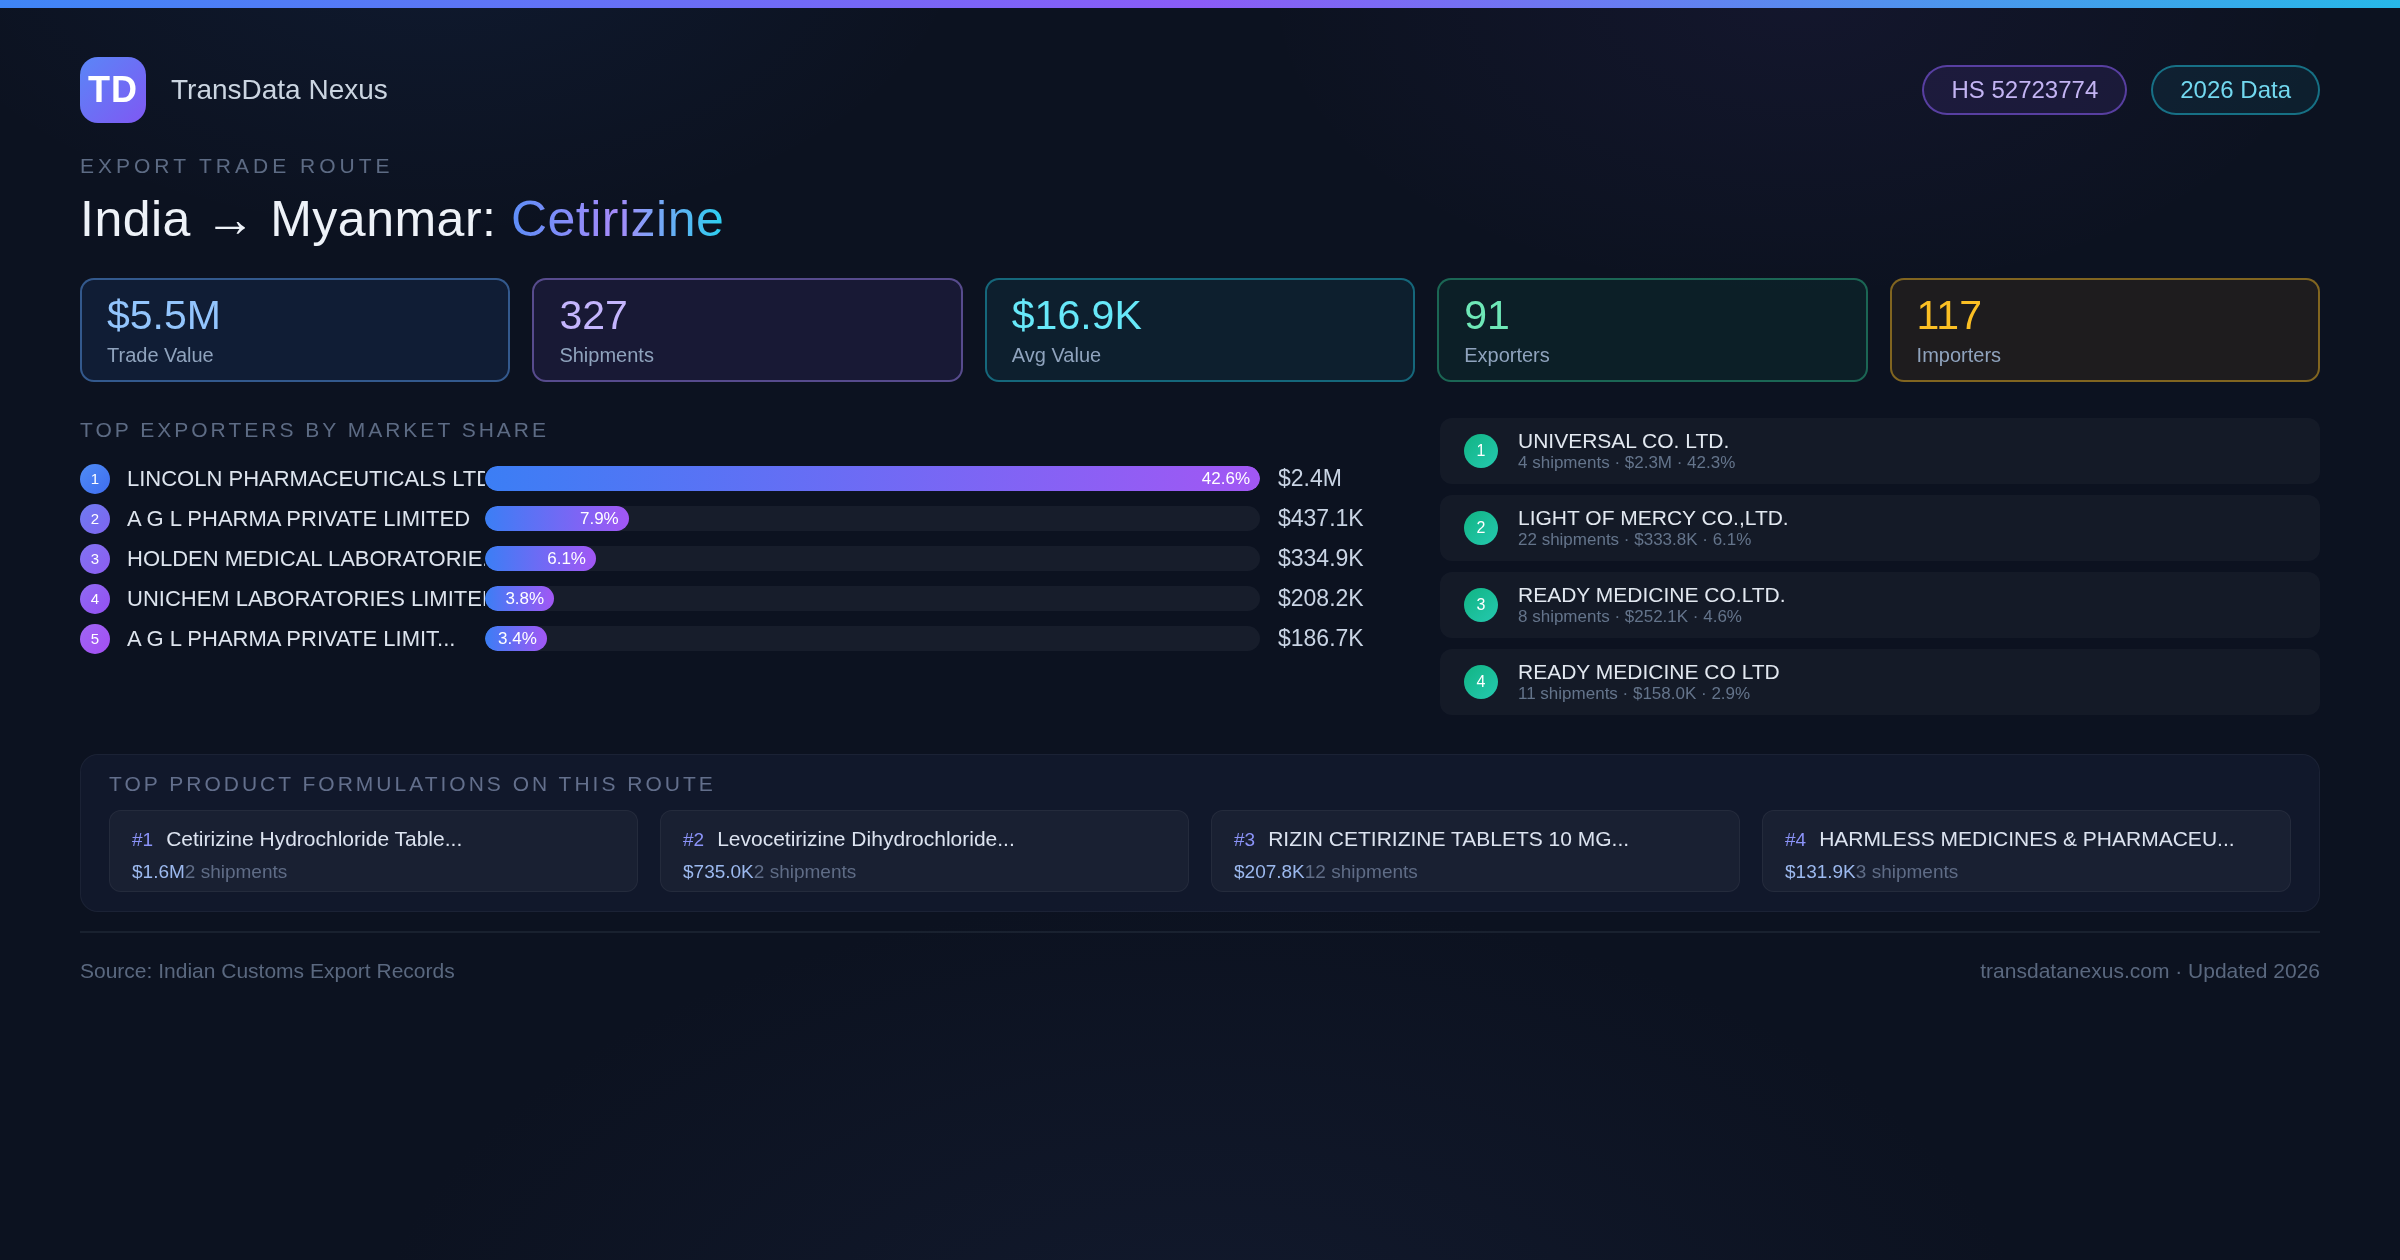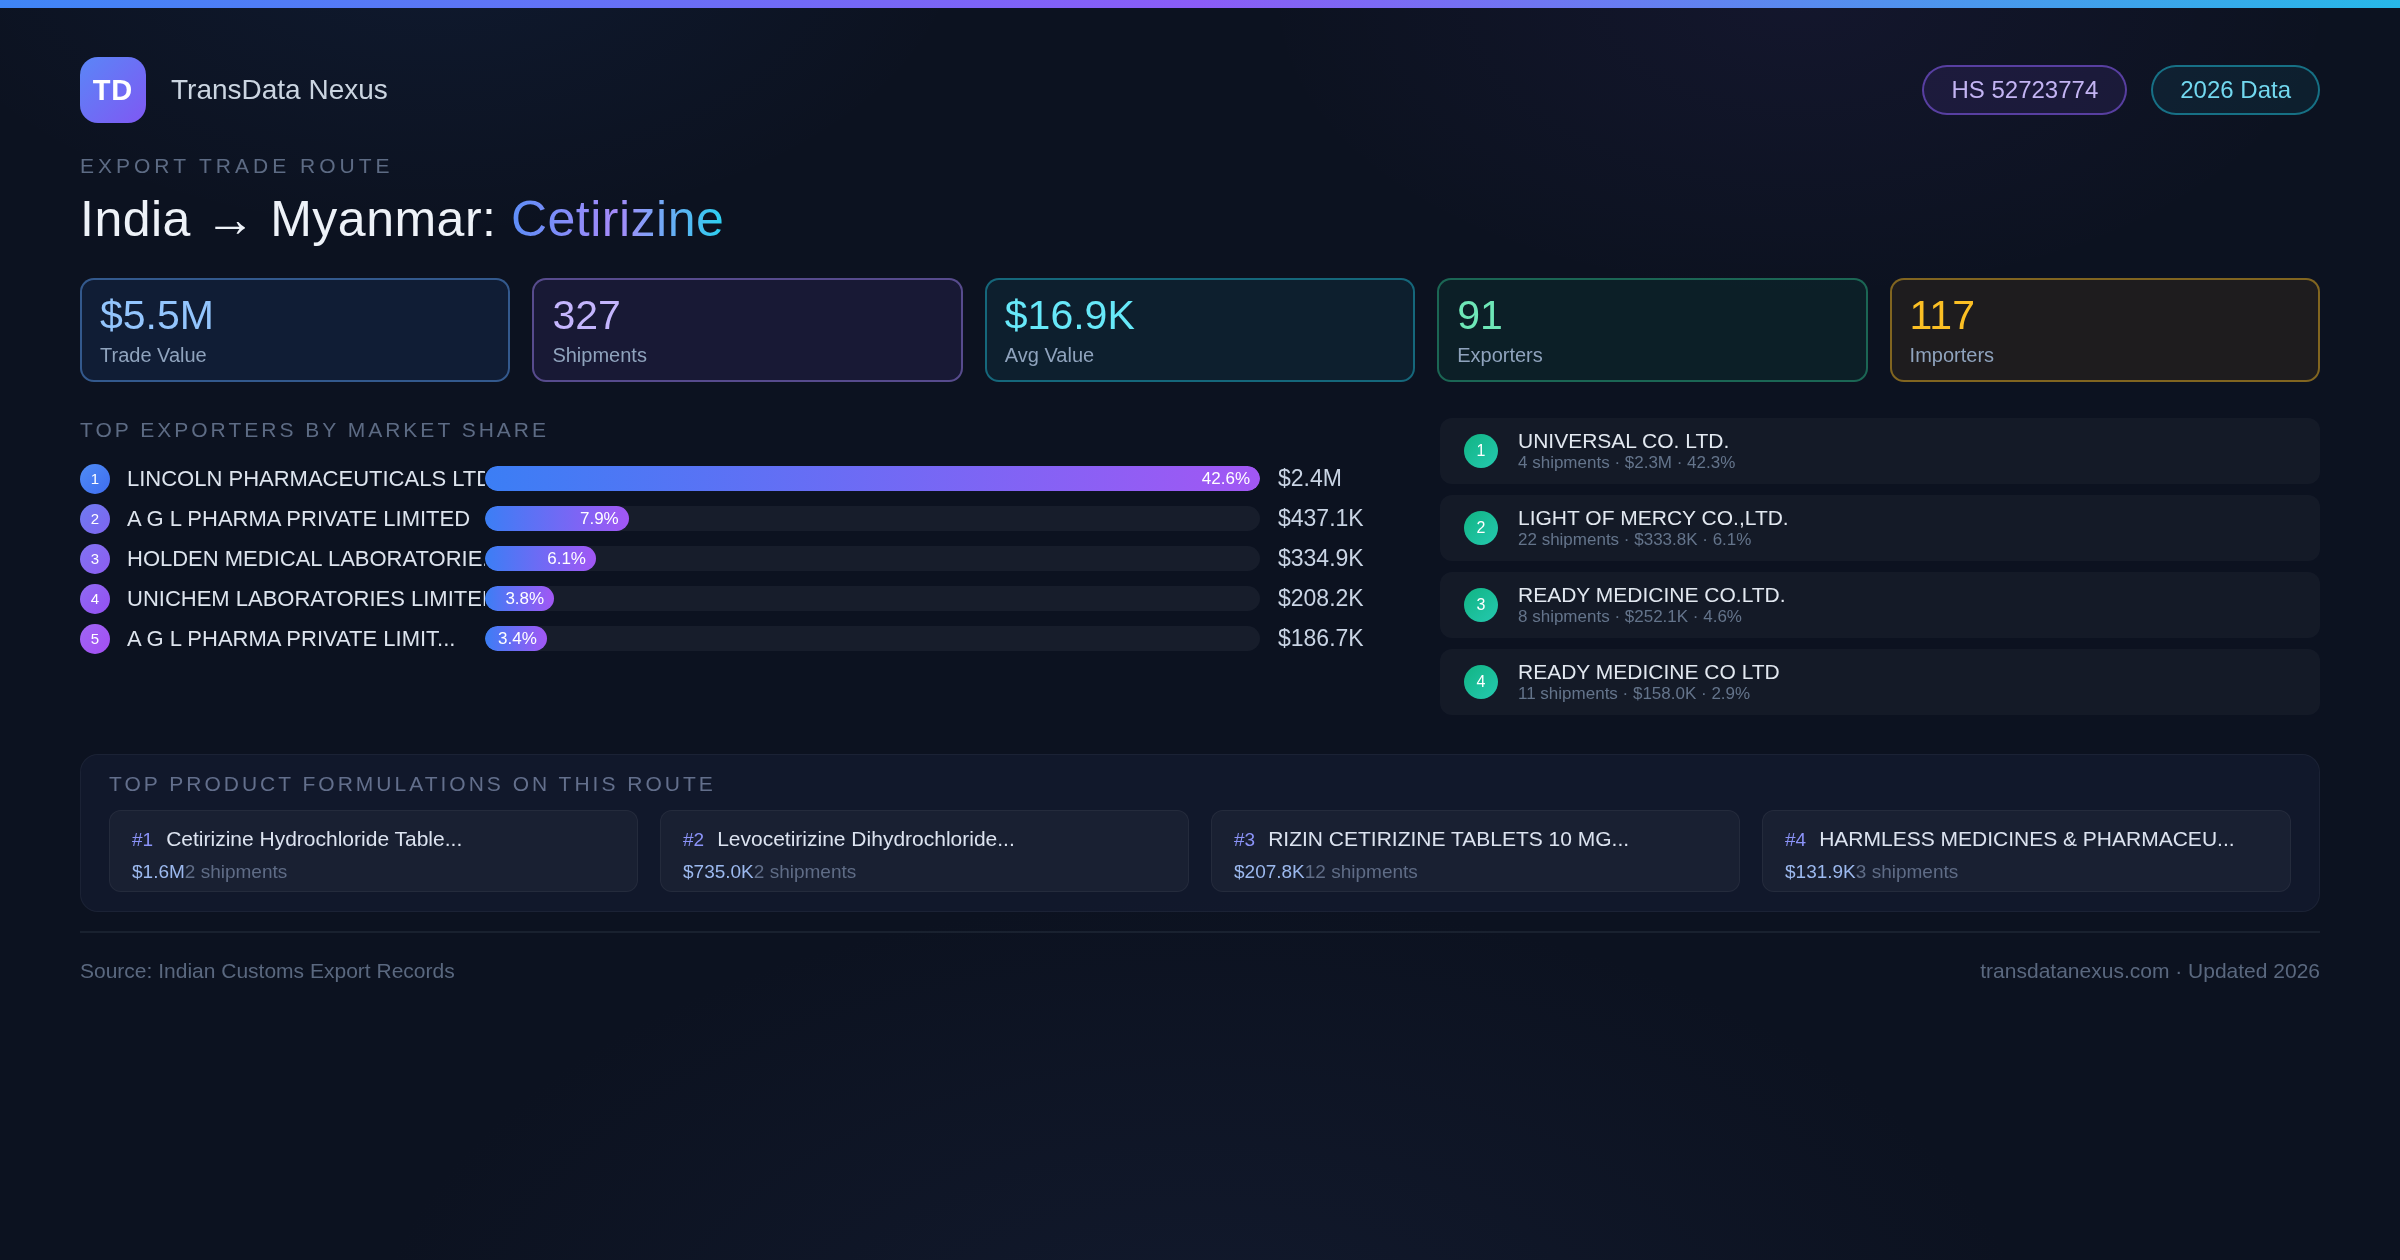--- a/index.html
+++ b/index.html
@@ -12,37 +12,37 @@
       radial-gradient(1200px 700px at 50% 110%, rgba(30,41,72,0.35), transparent 70%),
       #0c1220;
     color:#e2e8f0;
   }
   .topbar{height:8px;width:100%;}
 
   
   .header{display:flex;align-items:center;justify-content:space-between;padding:0 80px;margin-top:49px;}
   .brand{display:flex;align-items:center;gap:25px;}
   .logo{width:66px;height:66px;border-radius:18px;display:flex;align-items:center;justify-content:center;
-        color:#fff;font-size:29px;font-weight:700;letter-spacing:1px;}
+        color:#fff;font-size:36px;font-weight:700;letter-spacing:1px;}
   .brand-name{font-size:28px;color:#cbd5e1;}
   .badges{display:flex;gap:24px;}
   .pill{padding:9px 27px;border-radius:999px;font-size:24px;line-height:28px;}
   .pill-hs{border:2px solid rgba(139,92,246,0.55);background:rgba(139,92,246,0.10);color:#c3b4f3;}
   .pill-year{border:2px solid rgba(34,211,238,0.45);background:rgba(34,211,238,0.07);color:#72d8ef;}
 
   
   .hero{padding:0 80px;}
   .eyebrow{margin-top:31px;font-size:21px;letter-spacing:4px;color:#5d6b84;}
   h1{margin:12px 0 0 0;font-size:50px;font-weight:500;color:#eef2f8;letter-spacing:0.5px;}
   h1 .accent{background-clip:text;-webkit-background-clip:text;color:transparent;-webkit-text-fill-color:transparent;}
 
   
   .stats{display:grid;grid-template-columns:repeat(5,1fr);gap:22px;margin:30px 80px 0 80px;}
   .stat-card{height:104px;box-sizing:border-box;border:2px solid;border-radius:14px;
-             display:flex;flex-direction:column;justify-content:center;padding:0 18px;gap:7px;}
+             display:flex;flex-direction:column;justify-content:center;padding:0 25px;gap:7px;}
   .stat-value{font-size:41px;font-weight:500;line-height:44px;}
   .stat-label{font-size:20px;color:#8fa3bd;}
 
   
   .cols{display:grid;grid-template-columns:1300px 880px;gap:60px;padding:0 80px;margin-top:36px;}
   .sec-head{font-size:21px;letter-spacing:3px;color:#5d6b84;margin-bottom:24px;}
 
   .exp-row{display:flex;align-items:center;height:25px;margin-bottom:15px;}
   .rank-badge{flex:0 0 30px;width:30px;height:30px;border-radius:50%;display:flex;align-items:center;justify-content:center;
               color:#fff;font-size:15px;margin-right:17px;}

